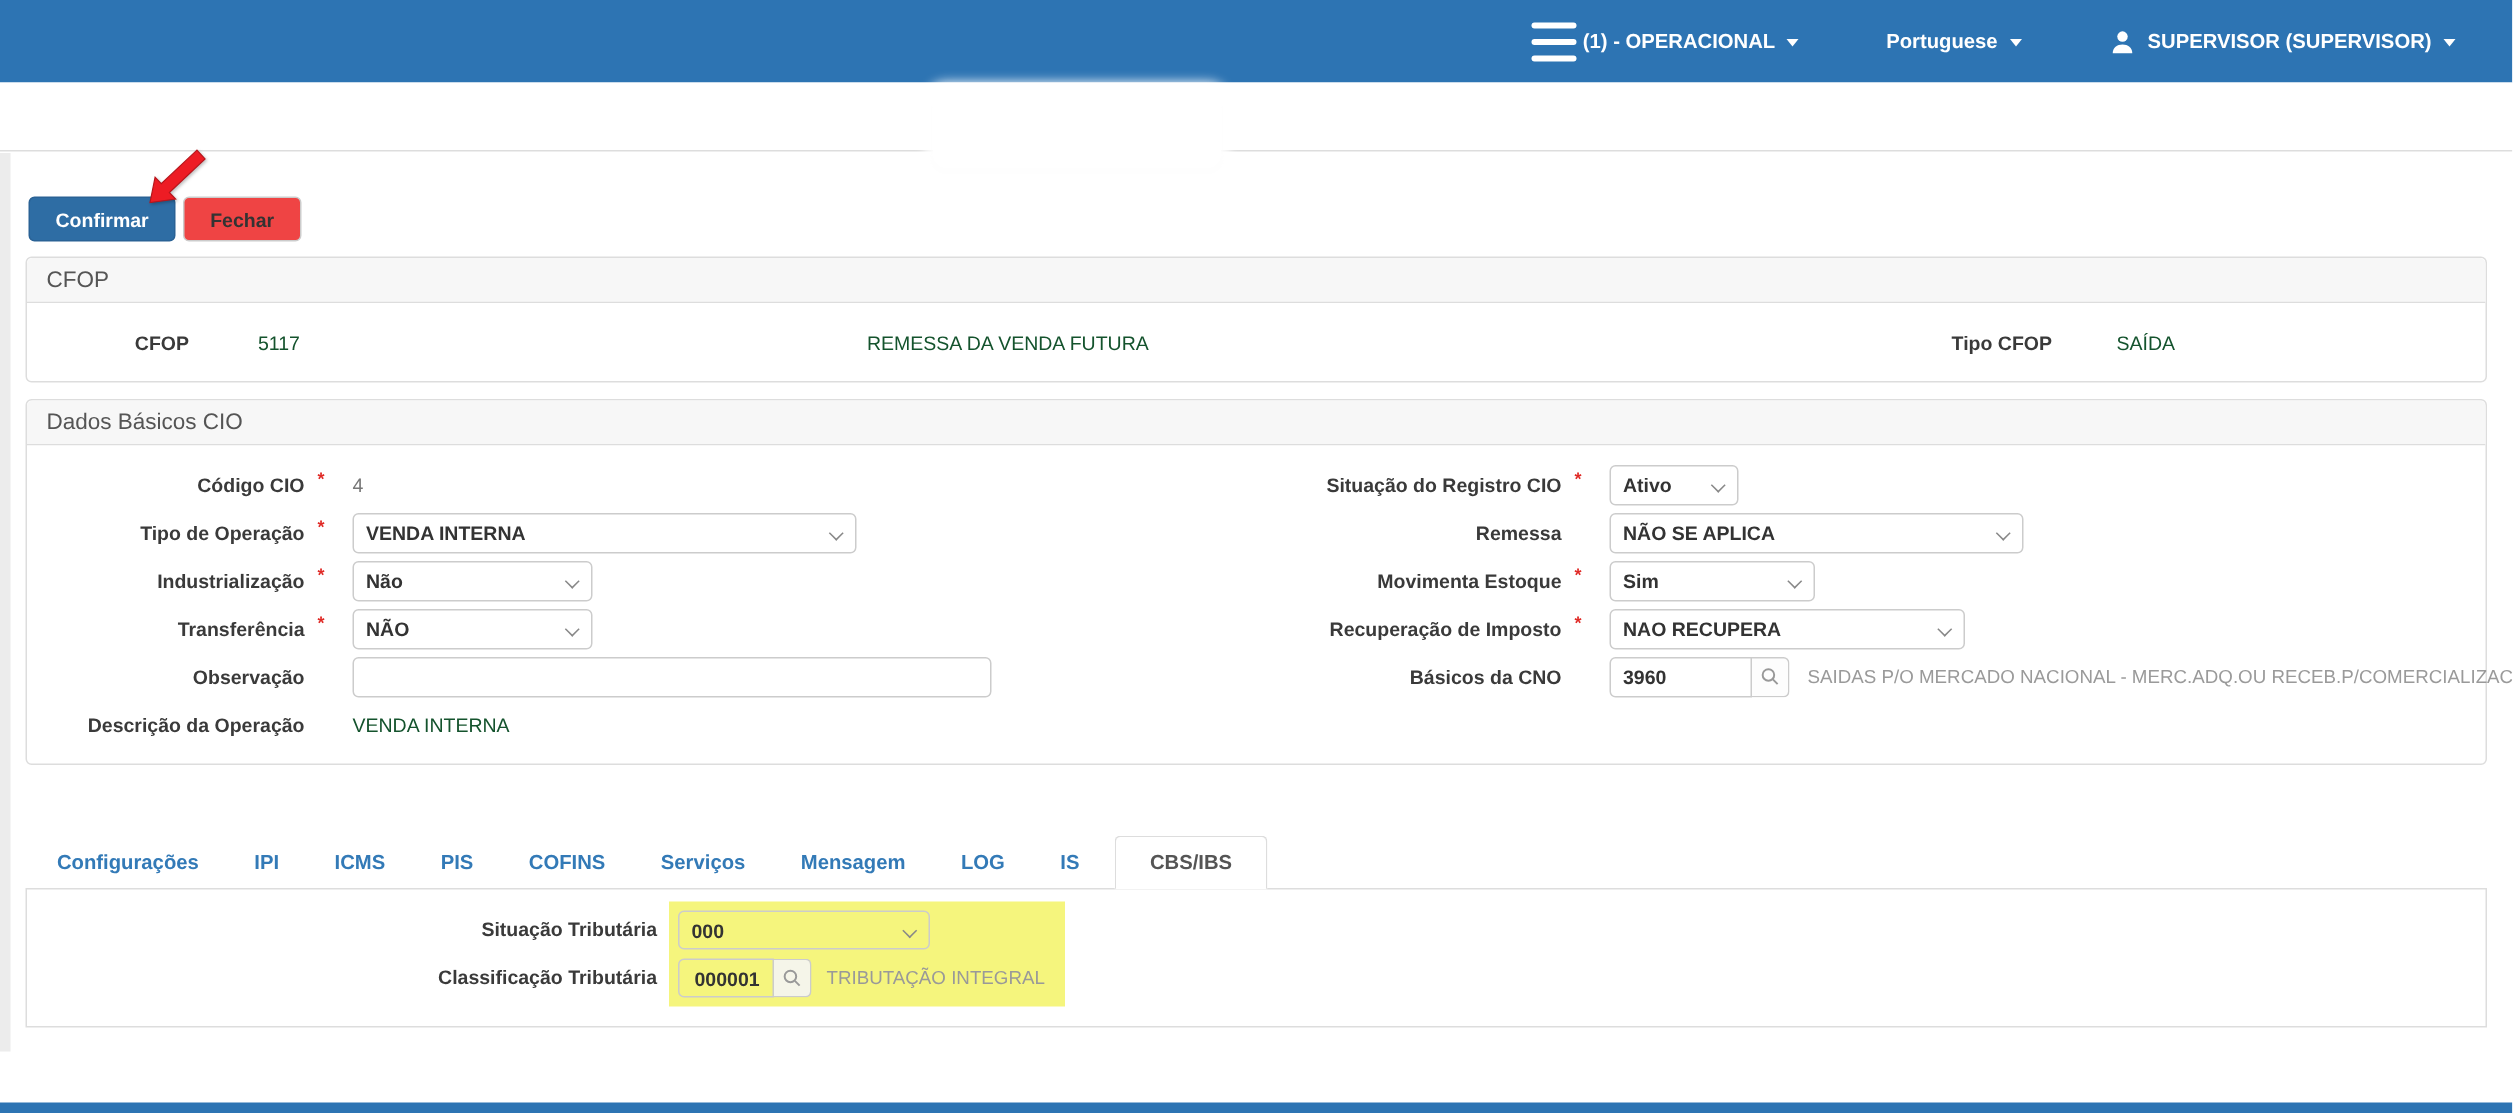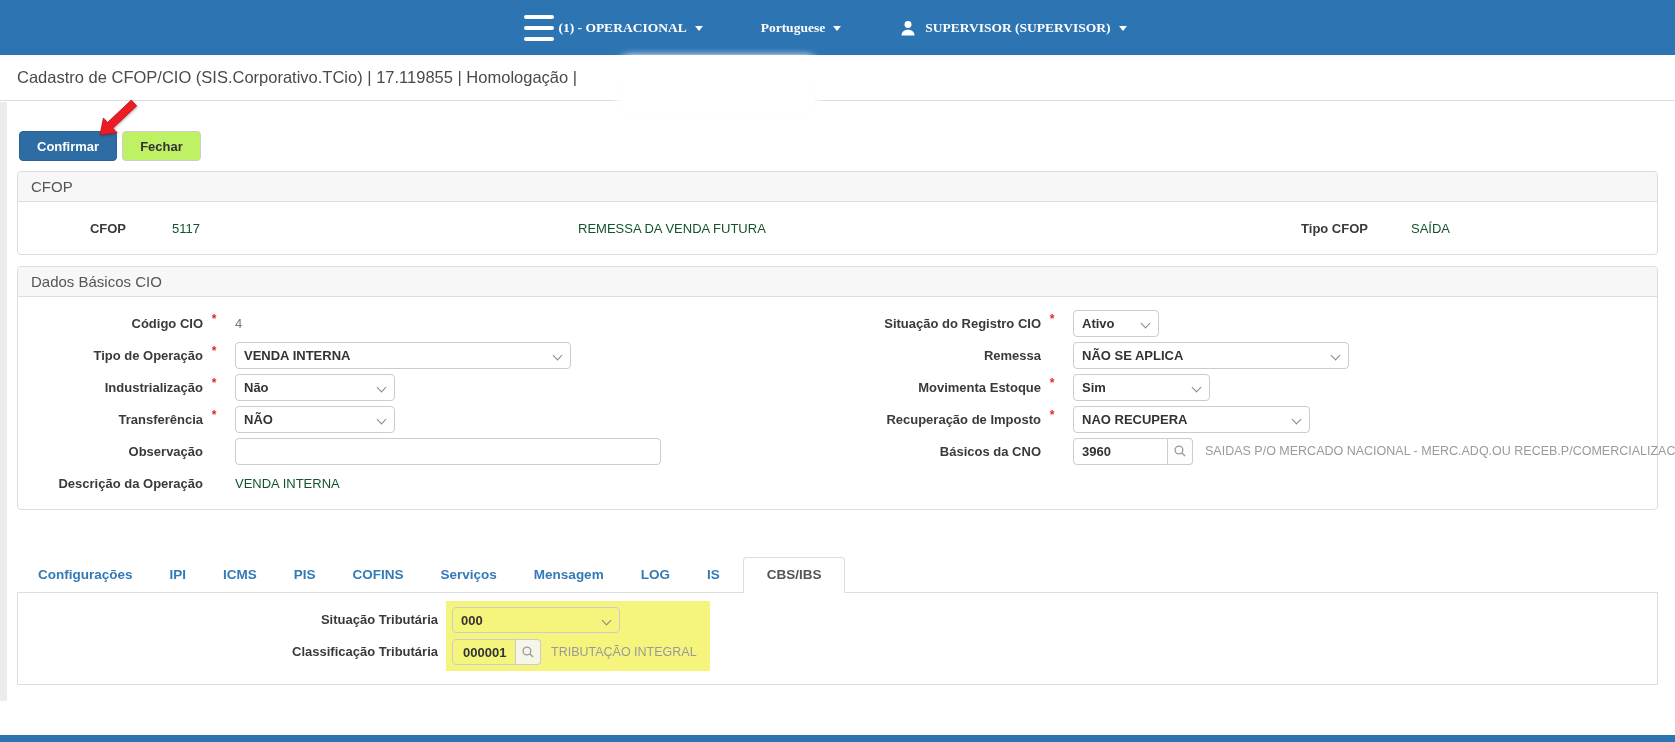--- a/index.html
+++ b/index.html
@@ -1,21 +1,21 @@
 <!DOCTYPE html>
 <html><head>
 <meta charset="utf-8">
 <style>
   * { margin:0; padding:0; box-sizing:border-box; }
   body { background:#fff; }
   .screen { width:1675px; height:742px; position:relative; overflow:hidden; background:#fff;
             font-family:"Liberation Sans","DejaVu Sans",sans-serif; color:#333; }
 
   
-  .topbar { height:55px; background:#2d74b3; display:flex; align-items:center; justify-content:center; padding:0 38px 0 14px;font-family:Liberation Serif, serif; }
+  .topbar { height:55px; background:#2d74b3; display:flex; align-items:center; justify-content:flex-end; padding:0 38px 0 14px; }
   .hamburger { width:34px; height:26px; display:flex; flex-direction:column; justify-content:space-between; cursor:pointer; background:none; border:none; }
   .hamburger span { display:block; width:30px; height:4px; background:#fff; border-radius:2px; }
   .topbar-right { display:flex; align-items:center; gap:58px; }
   .tb-item { display:flex; align-items:center; gap:8px; color:#fff; font-size:13.5px; font-weight:600; cursor:pointer; }
   .caret { width:0; height:0; border-left:4.5px solid transparent; border-right:4.5px solid transparent; border-top:5px solid #fff; margin-top:2px; }
   .user-icon svg { display:block; }
 
   
   .titlebar { height:46px; display:flex; align-items:center; padding-left:17px; border-bottom:1px solid #ddd; position:relative; background:#fff; }
   .titlebar .title { font-size:16.5px; color:#4a4a4a; }
@@ -24,21 +24,21 @@
 
   
   .left-gutter { position:absolute; left:0; top:102px; width:7px; height:599px; background:#ececec; }
   .footer-bar { position:absolute; left:0; bottom:0; width:100%; height:7px; background:#2d74b3; }
 
   
   .toolbar { margin:30px 0 0 19px; display:flex; gap:5px; position:relative; }
   .btn { height:30px; padding:0 17px; font-size:13px; font-weight:700; border-radius:4px; cursor:pointer;
          font-family:inherit; display:inline-flex; align-items:center; }
   .btn-primary { background:#2e6da4; border:1px solid #2a6295; color:#fff; }
-  .btn-default { background:#bef264; border:1px solid #ccc; color:#333; }
+  .btn-default { background:#ef4444; border:1px solid #ccc; color:#333; }
   .annotation-arrow { position:absolute; left:75px; top:-32px; width:48px; height:40px; z-index:10; pointer-events:none;
                       filter:drop-shadow(1px 1px 1px rgba(0,0,0,0.25)); }
 
   
   .panel { margin:0 17px; border:1px solid #ddd; border-radius:4px; background:#fff; }
   .panel-cfop { margin-top:10px; }
   .panel-dados { margin-top:11px; }
   .panel-header { height:30px; background:#f7f7f7; border-bottom:1px solid #ddd; border-radius:4px 4px 0 0;
                   display:flex; align-items:center; padding-left:13px; font-size:15px; color:#555; }
 
@@ -118,21 +118,20 @@
               <path d="M2.2 14.6c0-3.2 2.6-5.1 5.8-5.1s5.8 1.9 5.8 5.1z" fill="#fff"></path>
             </svg>
         </span>
         <span>SUPERVISOR (SUPERVISOR)</span>
         <span class="caret"></span>
       </div>
     </div>
   </div>
 
   <div class="titlebar">
-    <span class="title">Cadastro de CFOP/CIO (SIS.Corporativo.TCio) | 17.119855 | Homologação |</span>
     <div class="redaction"></div>
   </div>
 
   <div class="left-gutter"></div>
 
   <div class="toolbar">
     <button class="btn btn-primary">Confirmar</button>
     <button class="btn btn-default">Fechar</button>
     <svg class="annotation-arrow" viewBox="0 0 48 40">
       <polygon points="37.3,1.1 13.5,23.5 9.4,19.1 6,36 23.1,33.7 18.9,29.3 42.7,6.9" fill="#ed1c24" stroke="#b6151b" stroke-width="0.8"></polygon>

